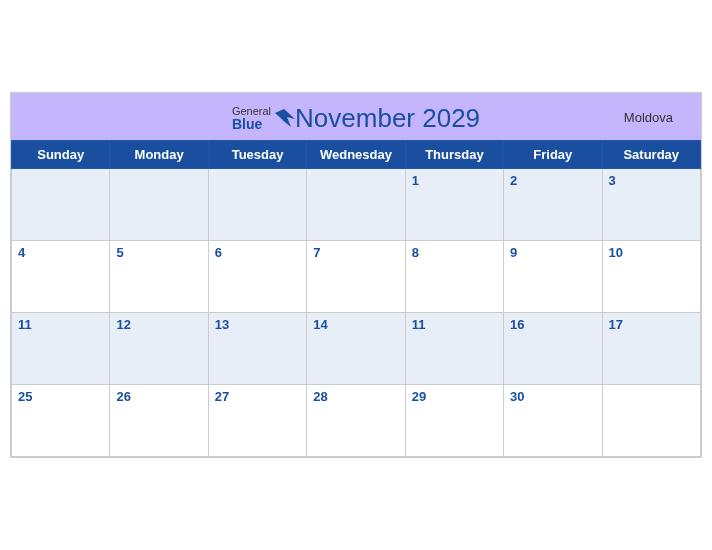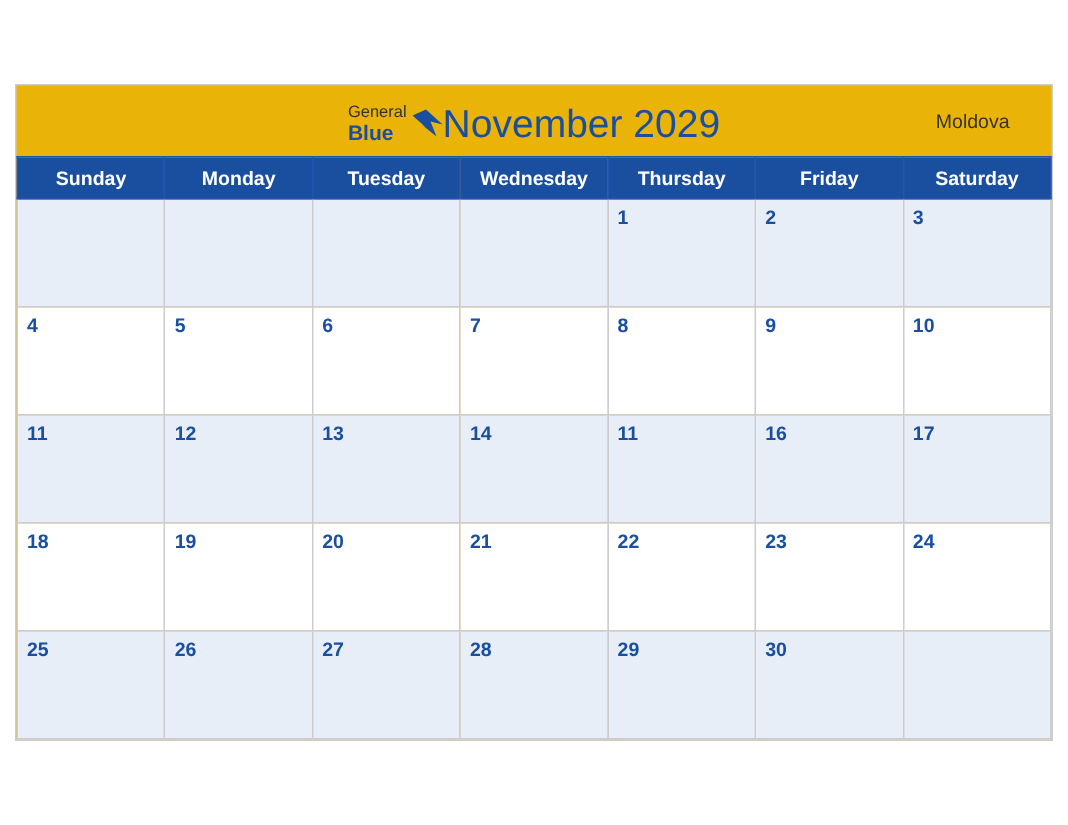--- a/index.html
+++ b/index.html
@@ -7,21 +7,21 @@
       font-family: Arial, sans-serif;
       background: #fff;
       width: 712px;
       height: 550px;
       display: flex;
       align-items: center;
       justify-content: center;
     }
     .calendar-container {
       width: 692px;
-      background: #eab308;
+      background: #c4b5fd;
       border: 1px solid #ccc;
     }
     .calendar-header {
       display: flex;
       align-items: center;
       justify-content: center;
       padding: 10px 16px 6px;
       position: relative;
     }
     .logo-general {
@@ -152,29 +152,20 @@
         <tr>
           <td><span class="day-num">11</span></td>
           <td><span class="day-num">12</span></td>
           <td><span class="day-num">13</span></td>
           <td><span class="day-num">14</span></td>
           <td><span class="day-num">11</span></td>
           <td><span class="day-num">16</span></td>
           <td><span class="day-num">17</span></td>
         </tr>
         <tr>
-          <td><span class="day-num">18</span></td>
-          <td><span class="day-num">19</span></td>
-          <td><span class="day-num">20</span></td>
-          <td><span class="day-num">21</span></td>
-          <td><span class="day-num">22</span></td>
-          <td><span class="day-num">23</span></td>
-          <td><span class="day-num">24</span></td>
-        </tr>
-        <tr>
           <td><span class="day-num">25</span></td>
           <td><span class="day-num">26</span></td>
           <td><span class="day-num">27</span></td>
           <td><span class="day-num">28</span></td>
           <td><span class="day-num">29</span></td>
           <td><span class="day-num">30</span></td>
           <td class="empty"></td>
         </tr>
       </tbody>
   </table>

